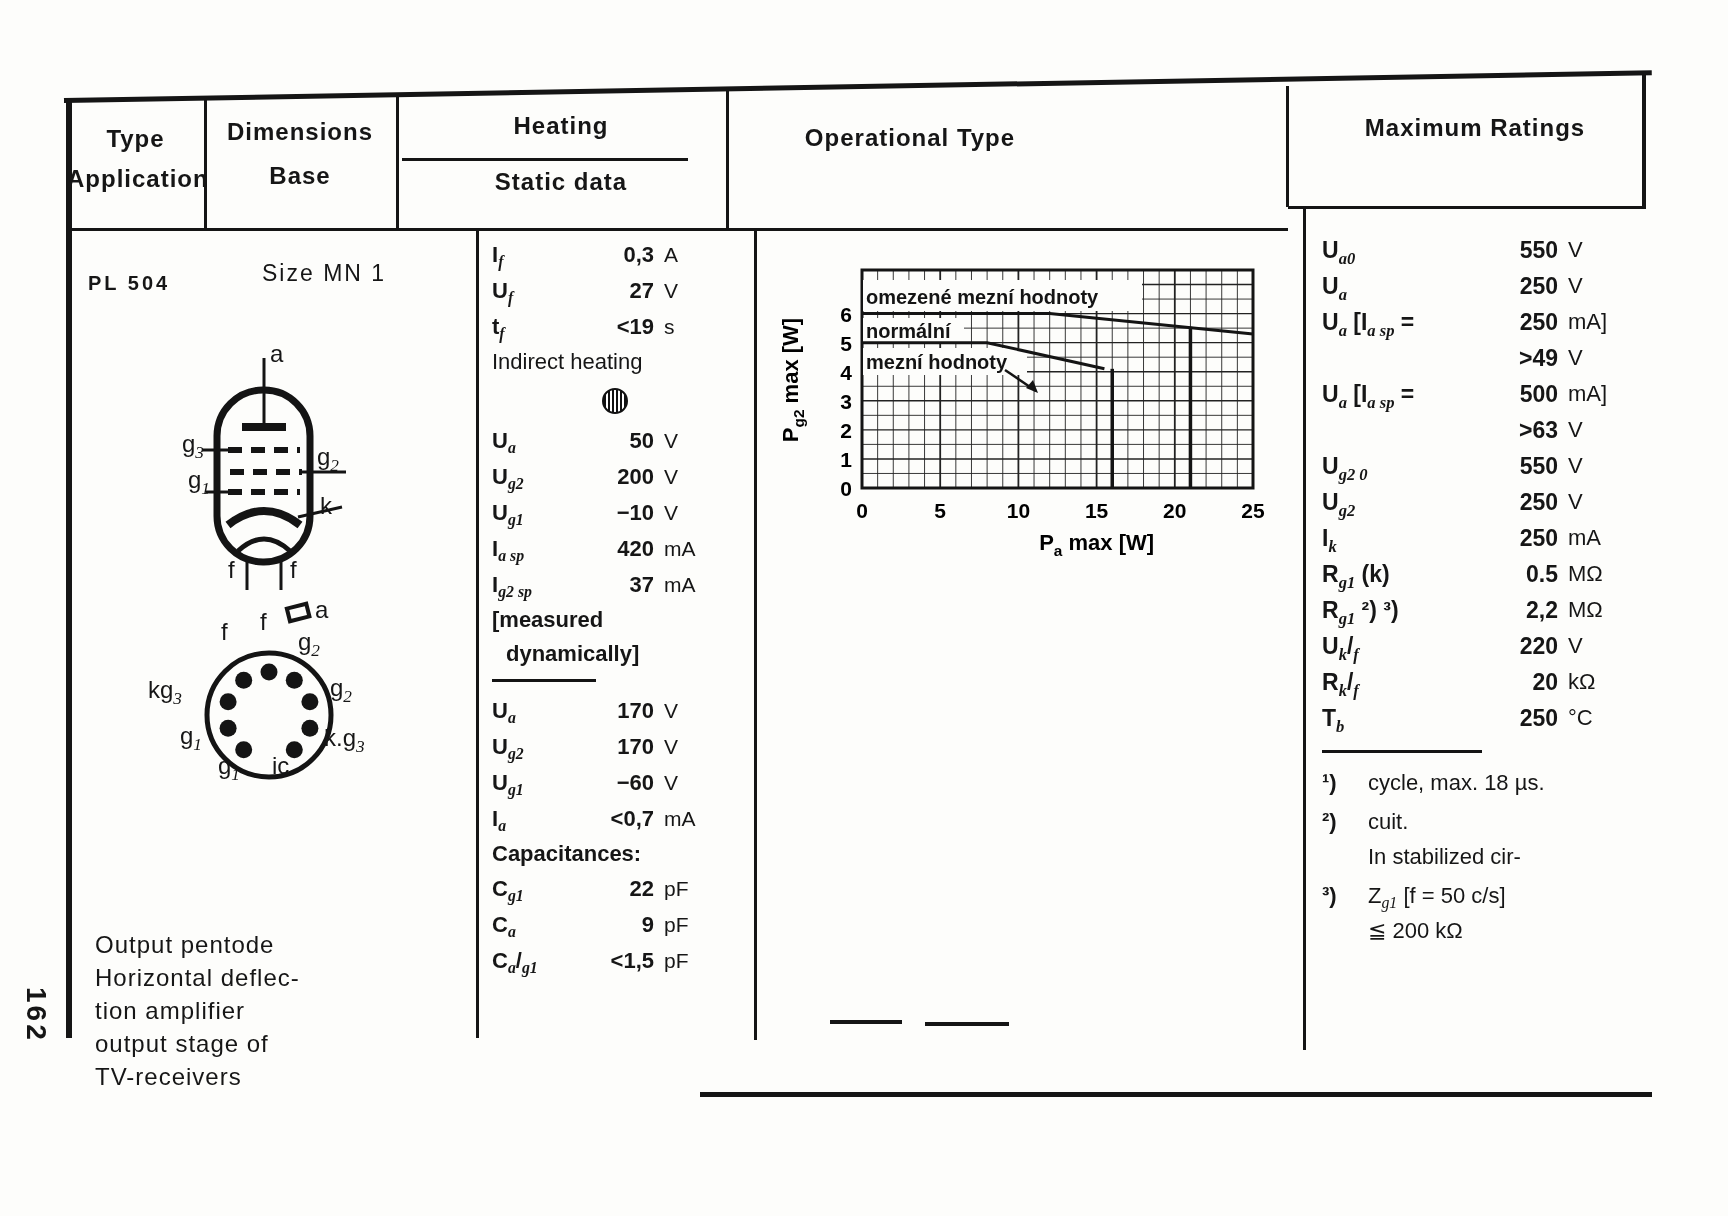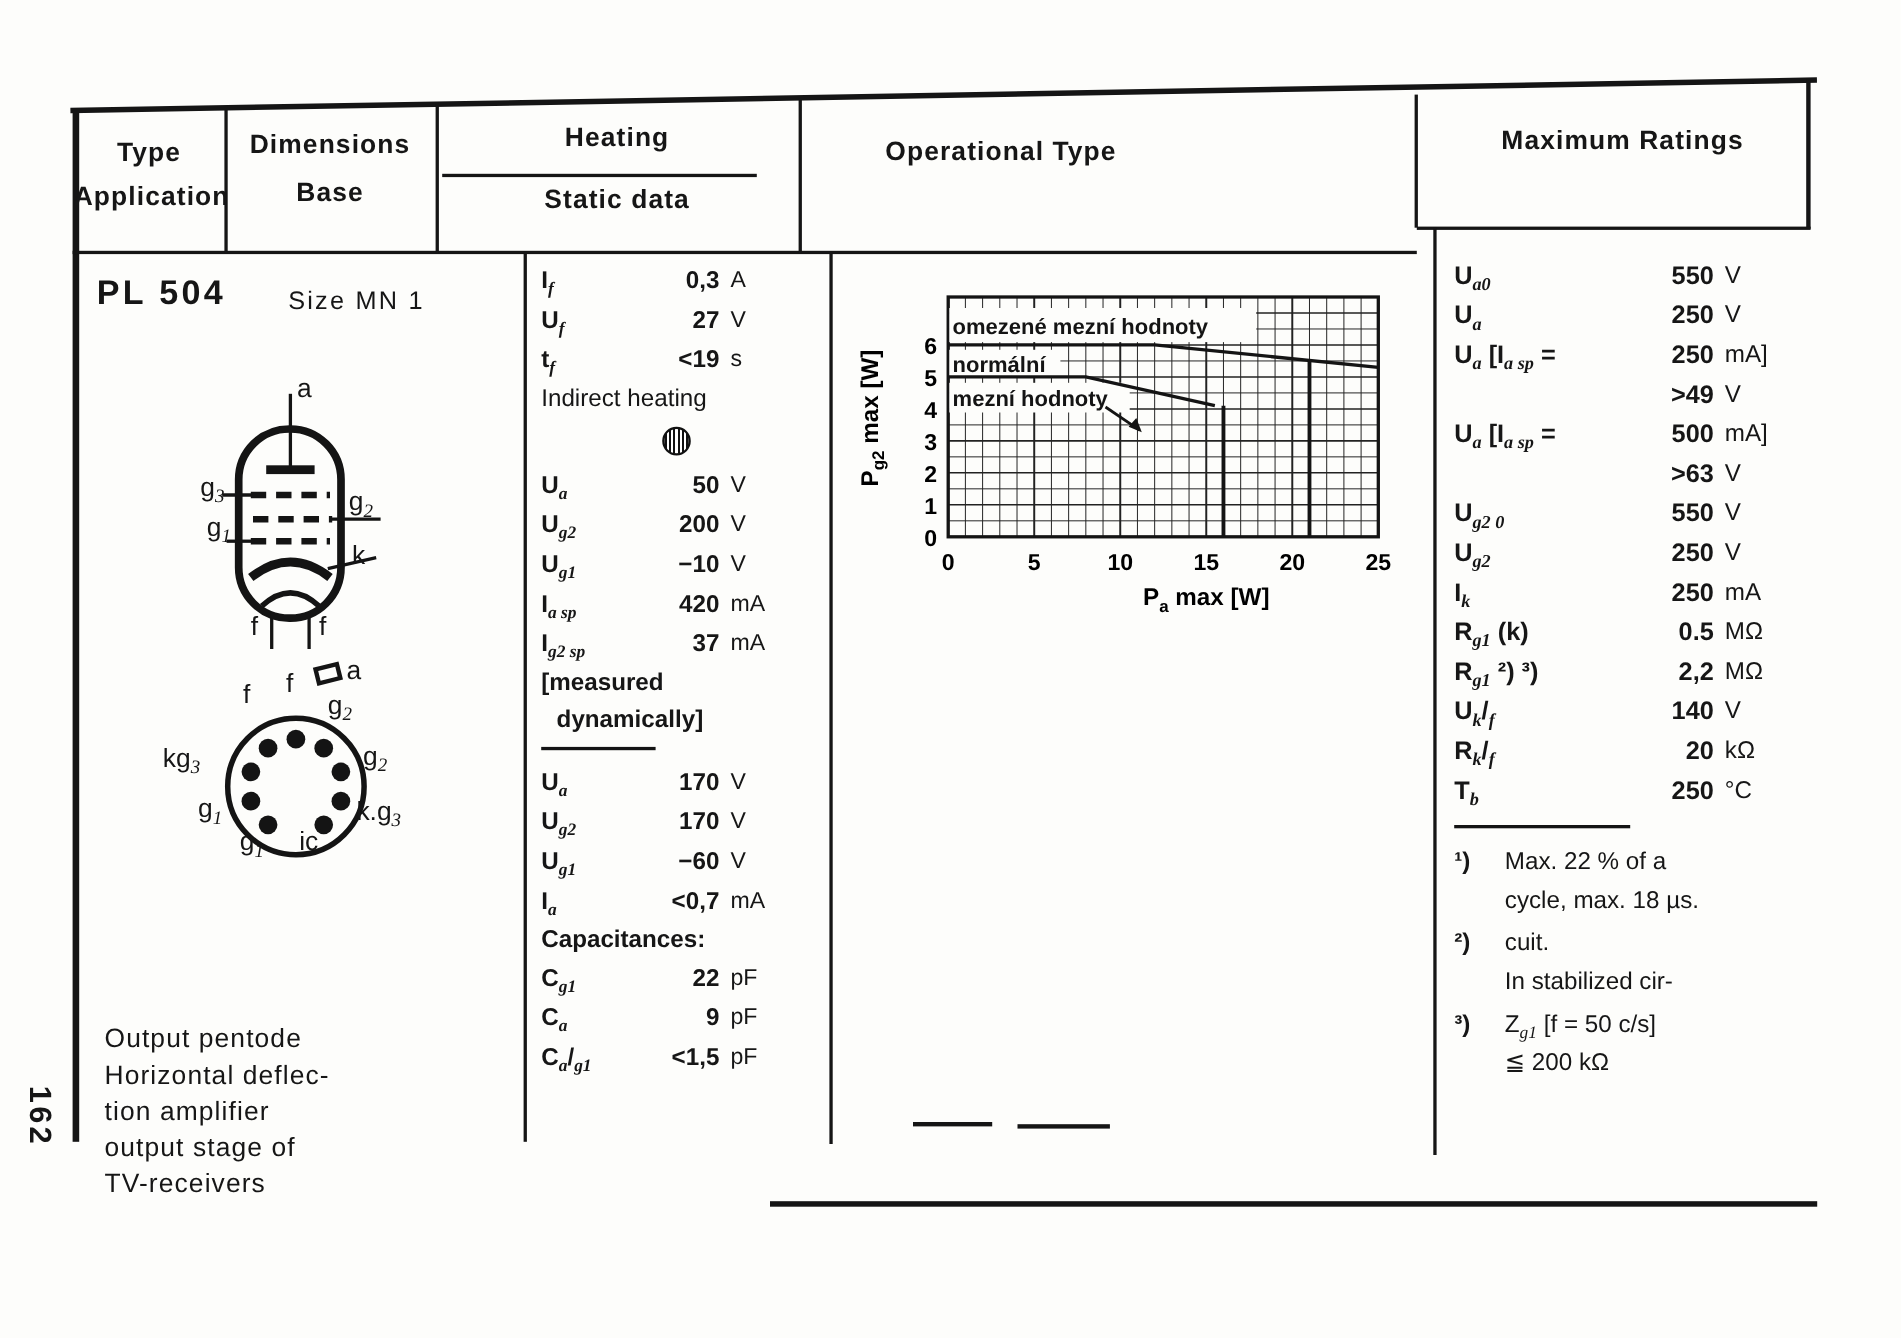--- a/index.html
+++ b/index.html
@@ -64,21 +64,21 @@
 
   <div class="hdr" style="left:67px;top:125px;width:137px;">Type</div>
   <div class="hdr" style="left:67px;top:165px;width:137px;">Application</div>
   <div class="hdr" style="left:204px;top:118px;width:192px;">Dimensions</div>
   <div class="hdr" style="left:204px;top:162px;width:192px;">Base</div>
   <div class="hdr" style="left:396px;top:112px;width:330px;">Heating</div>
   <div class="hdr" style="left:396px;top:168px;width:330px;">Static data</div>
   <div class="hdr" style="left:760px;top:124px;width:300px;">Operational Type</div>
   <div class="hdr" style="left:1310px;top:114px;width:330px;">Maximum Ratings</div>
 
-  <div class="txt" style="left:88px;top:248px;font-size:31px;font-weight:700;letter-spacing:3px;">PL 504</div>
+  <div class="txt" style="left:88px;top:272px;font-size:20px;font-weight:700;letter-spacing:3px;">PL 504</div>
   <div class="txt" style="left:262px;top:260px;font-size:23px;letter-spacing:2px;">Size MN 1</div>
 
   <svg style="left:150px;top:345px;" width="230" height="250" viewBox="0 0 230 250">
     <rect x="67" y="45" width="93" height="172" rx="46" ry="46" fill="none" stroke="#141414" stroke-width="7"></rect>
     <line x1="114" y1="13" x2="114" y2="80" stroke="#141414" stroke-width="3"></line>
     <rect x="92" y="78" width="44" height="8" fill="#141414"></rect>
     <line x1="78" y1="105" x2="150" y2="105" stroke="#141414" stroke-width="6" stroke-dasharray="14 9"></line>
     <line x1="80" y1="127" x2="152" y2="127" stroke="#141414" stroke-width="6" stroke-dasharray="14 9"></line>
     <line x1="78" y1="147" x2="150" y2="147" stroke="#141414" stroke-width="6" stroke-dasharray="14 9"></line>
     <line x1="52" y1="105" x2="84" y2="105" stroke="#141414" stroke-width="3"></line>
@@ -344,38 +344,37 @@
         <span class="m-val">0.5</span>
         <span class="m-unit">MΩ</span>
       </div>
       <div class="m-row">
         <span class="m-label">R<sub>g1</sub> ²) ³)</span>
         <span class="m-val">2,2</span>
         <span class="m-unit">MΩ</span>
       </div>
       <div class="m-row">
         <span class="m-label">U<sub>k</sub>/<sub>f</sub></span>
-        <span class="m-val">140</span>
+        <span class="m-val">220</span>
         <span class="m-unit">V</span>
       </div>
       <div class="m-row">
         <span class="m-label">R<sub>k</sub>/<sub>f</sub></span>
         <span class="m-val">20</span>
         <span class="m-unit">kΩ</span>
       </div>
       <div class="m-row">
         <span class="m-label">T<sub>b</sub></span>
         <span class="m-val">250</span>
         <span class="m-unit">°C</span>
       </div>
       <div class="m-rule"></div>
       <div class="fn">
         <span class="fn-num">¹)</span>
         <div class="fn-body">
-          <div>Max. 22 % of a</div>
           <div>cycle, max. 18 µs.</div>
         </div>
       </div>
       <div class="fn">
         <span class="fn-num">²)</span>
         <div class="fn-body">
           <div>cuit.</div>
           <div>In stabilized cir-</div>
         </div>
       </div>

